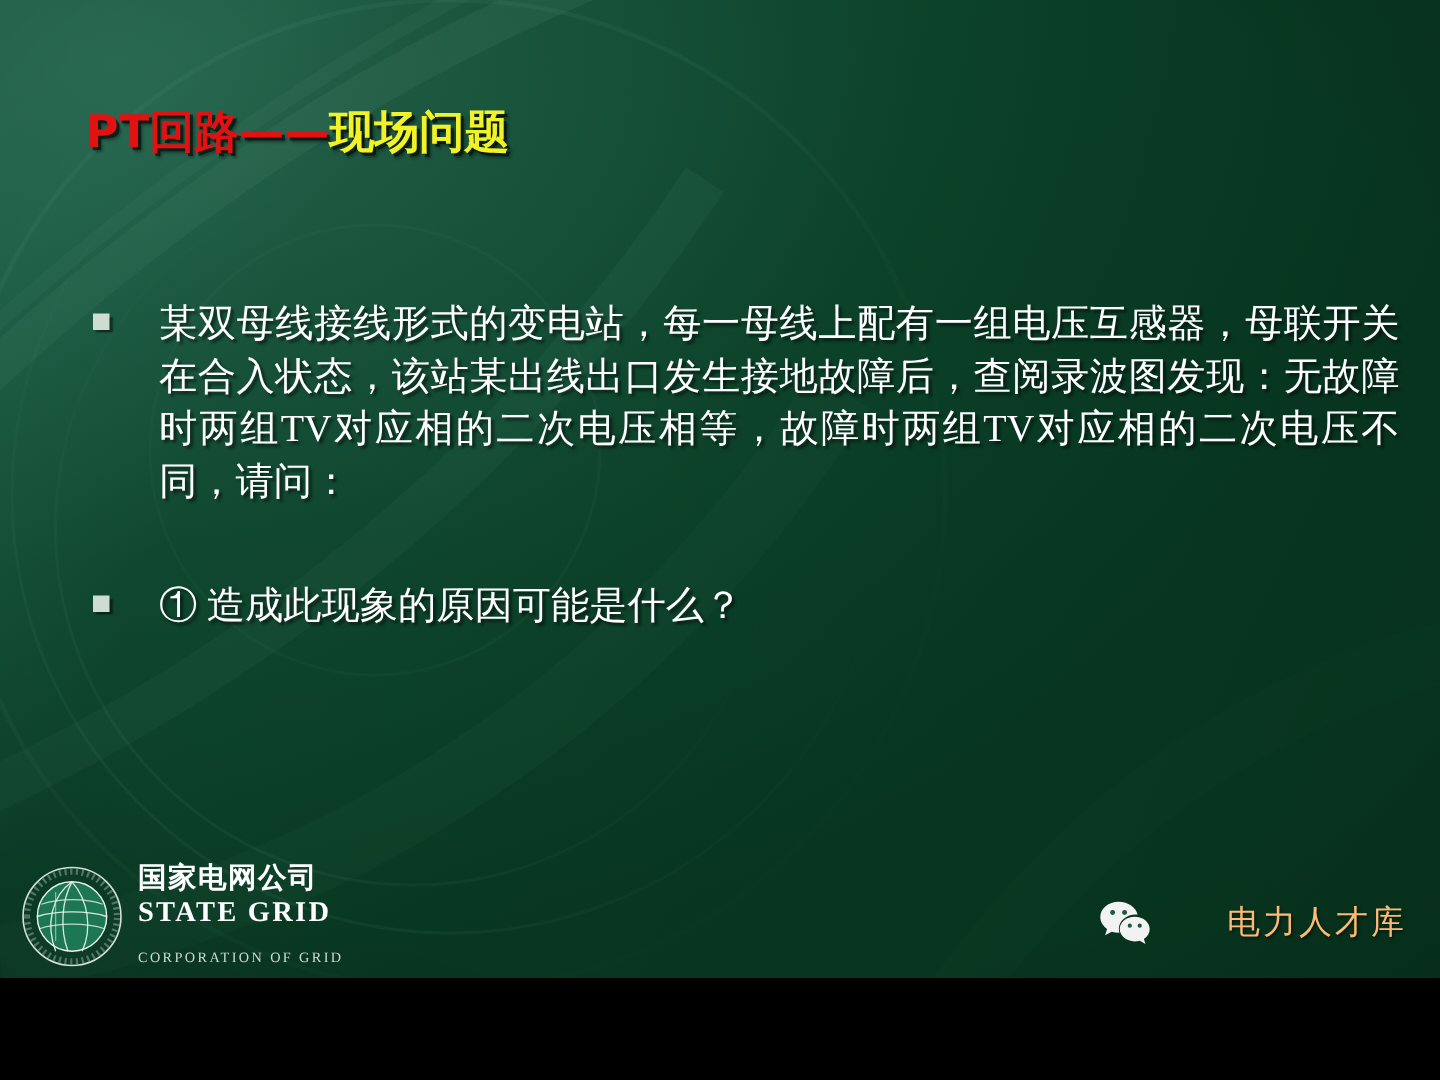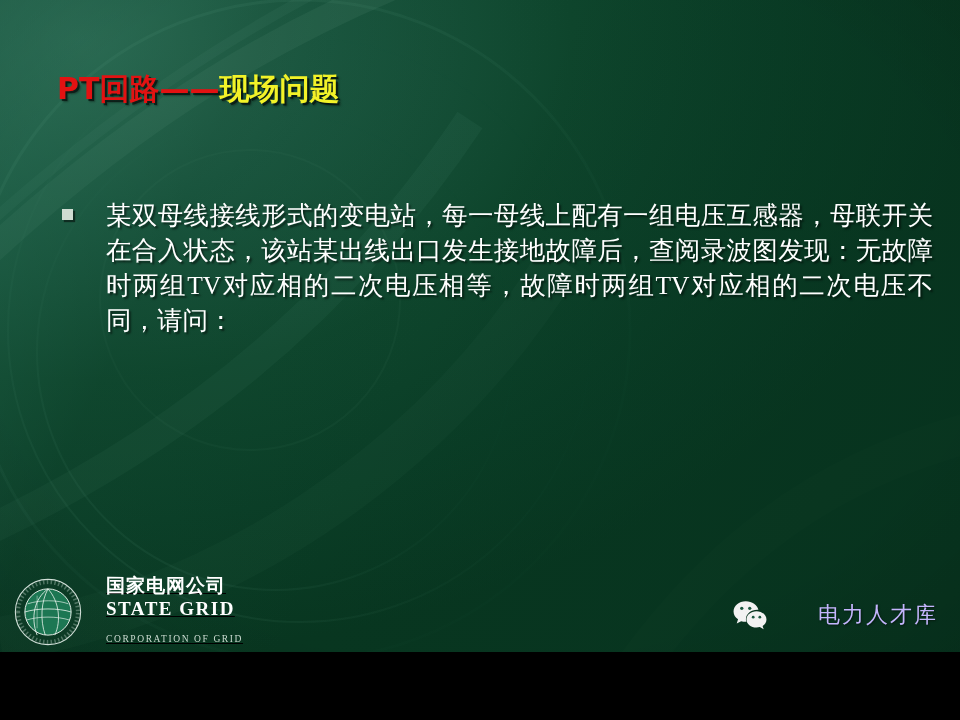--- a/index.html
+++ b/index.html
@@ -99,23 +99,22 @@
     margin-top: 48px;
   }
   .ptext.lastline-left { text-align-last: left; }
 
   
   .sg-logo {
     position: absolute;
     left: 14px;
     bottom: 6px;
     display: flex;
-    align-items: flex-end;
-    gap: 24px;
-    text-decoration: underline;
+    align-items: center;
+    gap: 10px;
   }
   .sg-mark { width: 68px; height: 68px; flex: none; }
   .sg-words {
     display: flex;
     flex-direction: column;
     justify-content: center;
     line-height: 1;
     padding-bottom: 2px;
   }
   .sg-cn {
@@ -147,21 +146,21 @@
     right: 22px;
     bottom: 22px;
     display: flex;
     align-items: center;
     gap: 11px;
   }
   .wm-icon { width: 34px; height: 30px; flex:none; }
   .wm-text {
     font-family: "DejaVu Sans", "Liberation Sans", sans-serif;
     font-size: 22px;
-    color: #c4b5fd;
+    color: #fdba74;
     letter-spacing: 2px;
     text-shadow: 1px 1px 2px rgba(0,0,0,0.5);
     margin-left: 40px;
   }
 </style>
 </head>
 <body>
 
 <div id="slide">
 
@@ -200,20 +199,24 @@
     <span class="t-red">PT回路——</span><span class="t-yellow">现场问题</span>
   </div>
 
   <div class="body">
 
     <div class="para">
       <span class="bullet"></span>
       <div class="ptext lastline-left">某双母线接线形式的变电站，每一母线上配有一组电压互感器，母联开关在合入状态，该站某出线出口发生接地故障后，查阅录波图发现：无故障时两组TV对应相的二次电压相等，故障时两组TV对应相的二次电压不同，请问：</div>
     </div>
 
+    <div class="para">
+      <span class="bullet"></span>
+      <div class="ptext lastline-left">① 造成此现象的原因可能是什么？</div>
+    </div>
 
 
 
   </div>
 
   <div class="sg-logo">
     <svg class="sg-mark" viewBox="0 0 100 100" xmlns="http://www.w3.org/2000/svg">
       <circle cx="50" cy="50" r="48" fill="none" stroke="#e8f2ec" stroke-width="1.6" opacity="0.9"></circle>
       <circle cx="50" cy="50" r="34" fill="#1d7a55" opacity="0.95"></circle>
       <circle cx="50" cy="50" r="34" fill="none" stroke="#eaf4ee" stroke-width="1.4"></circle>

